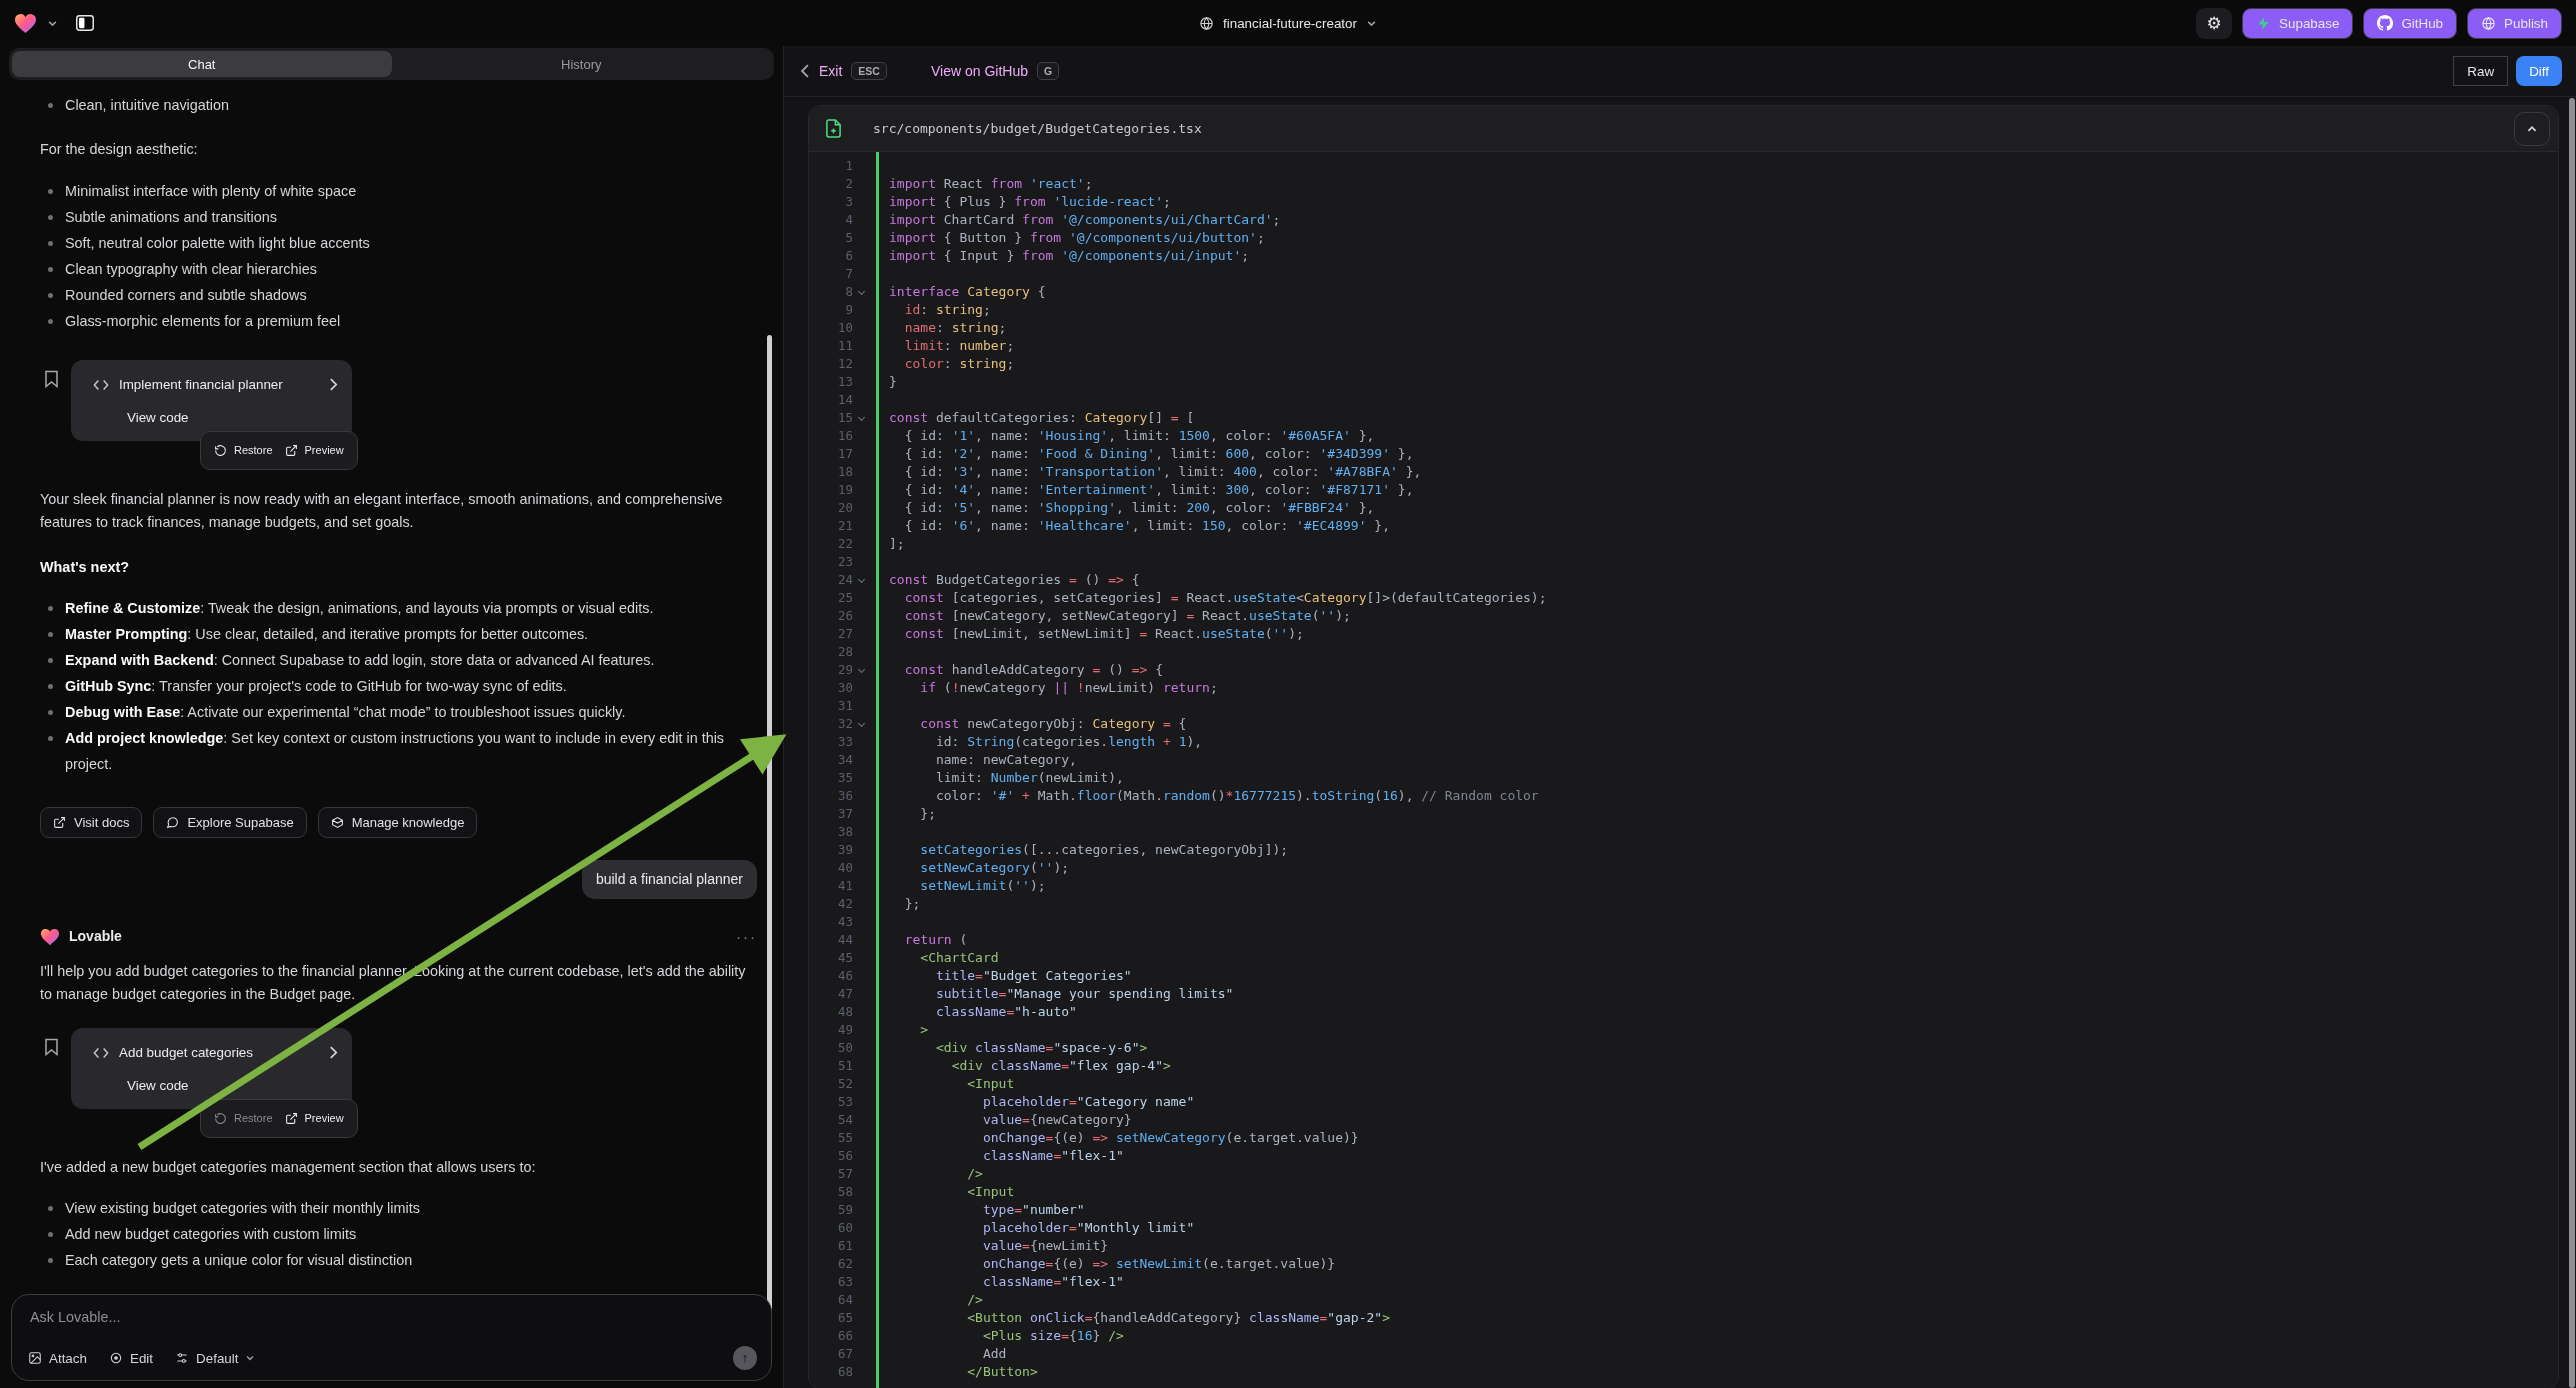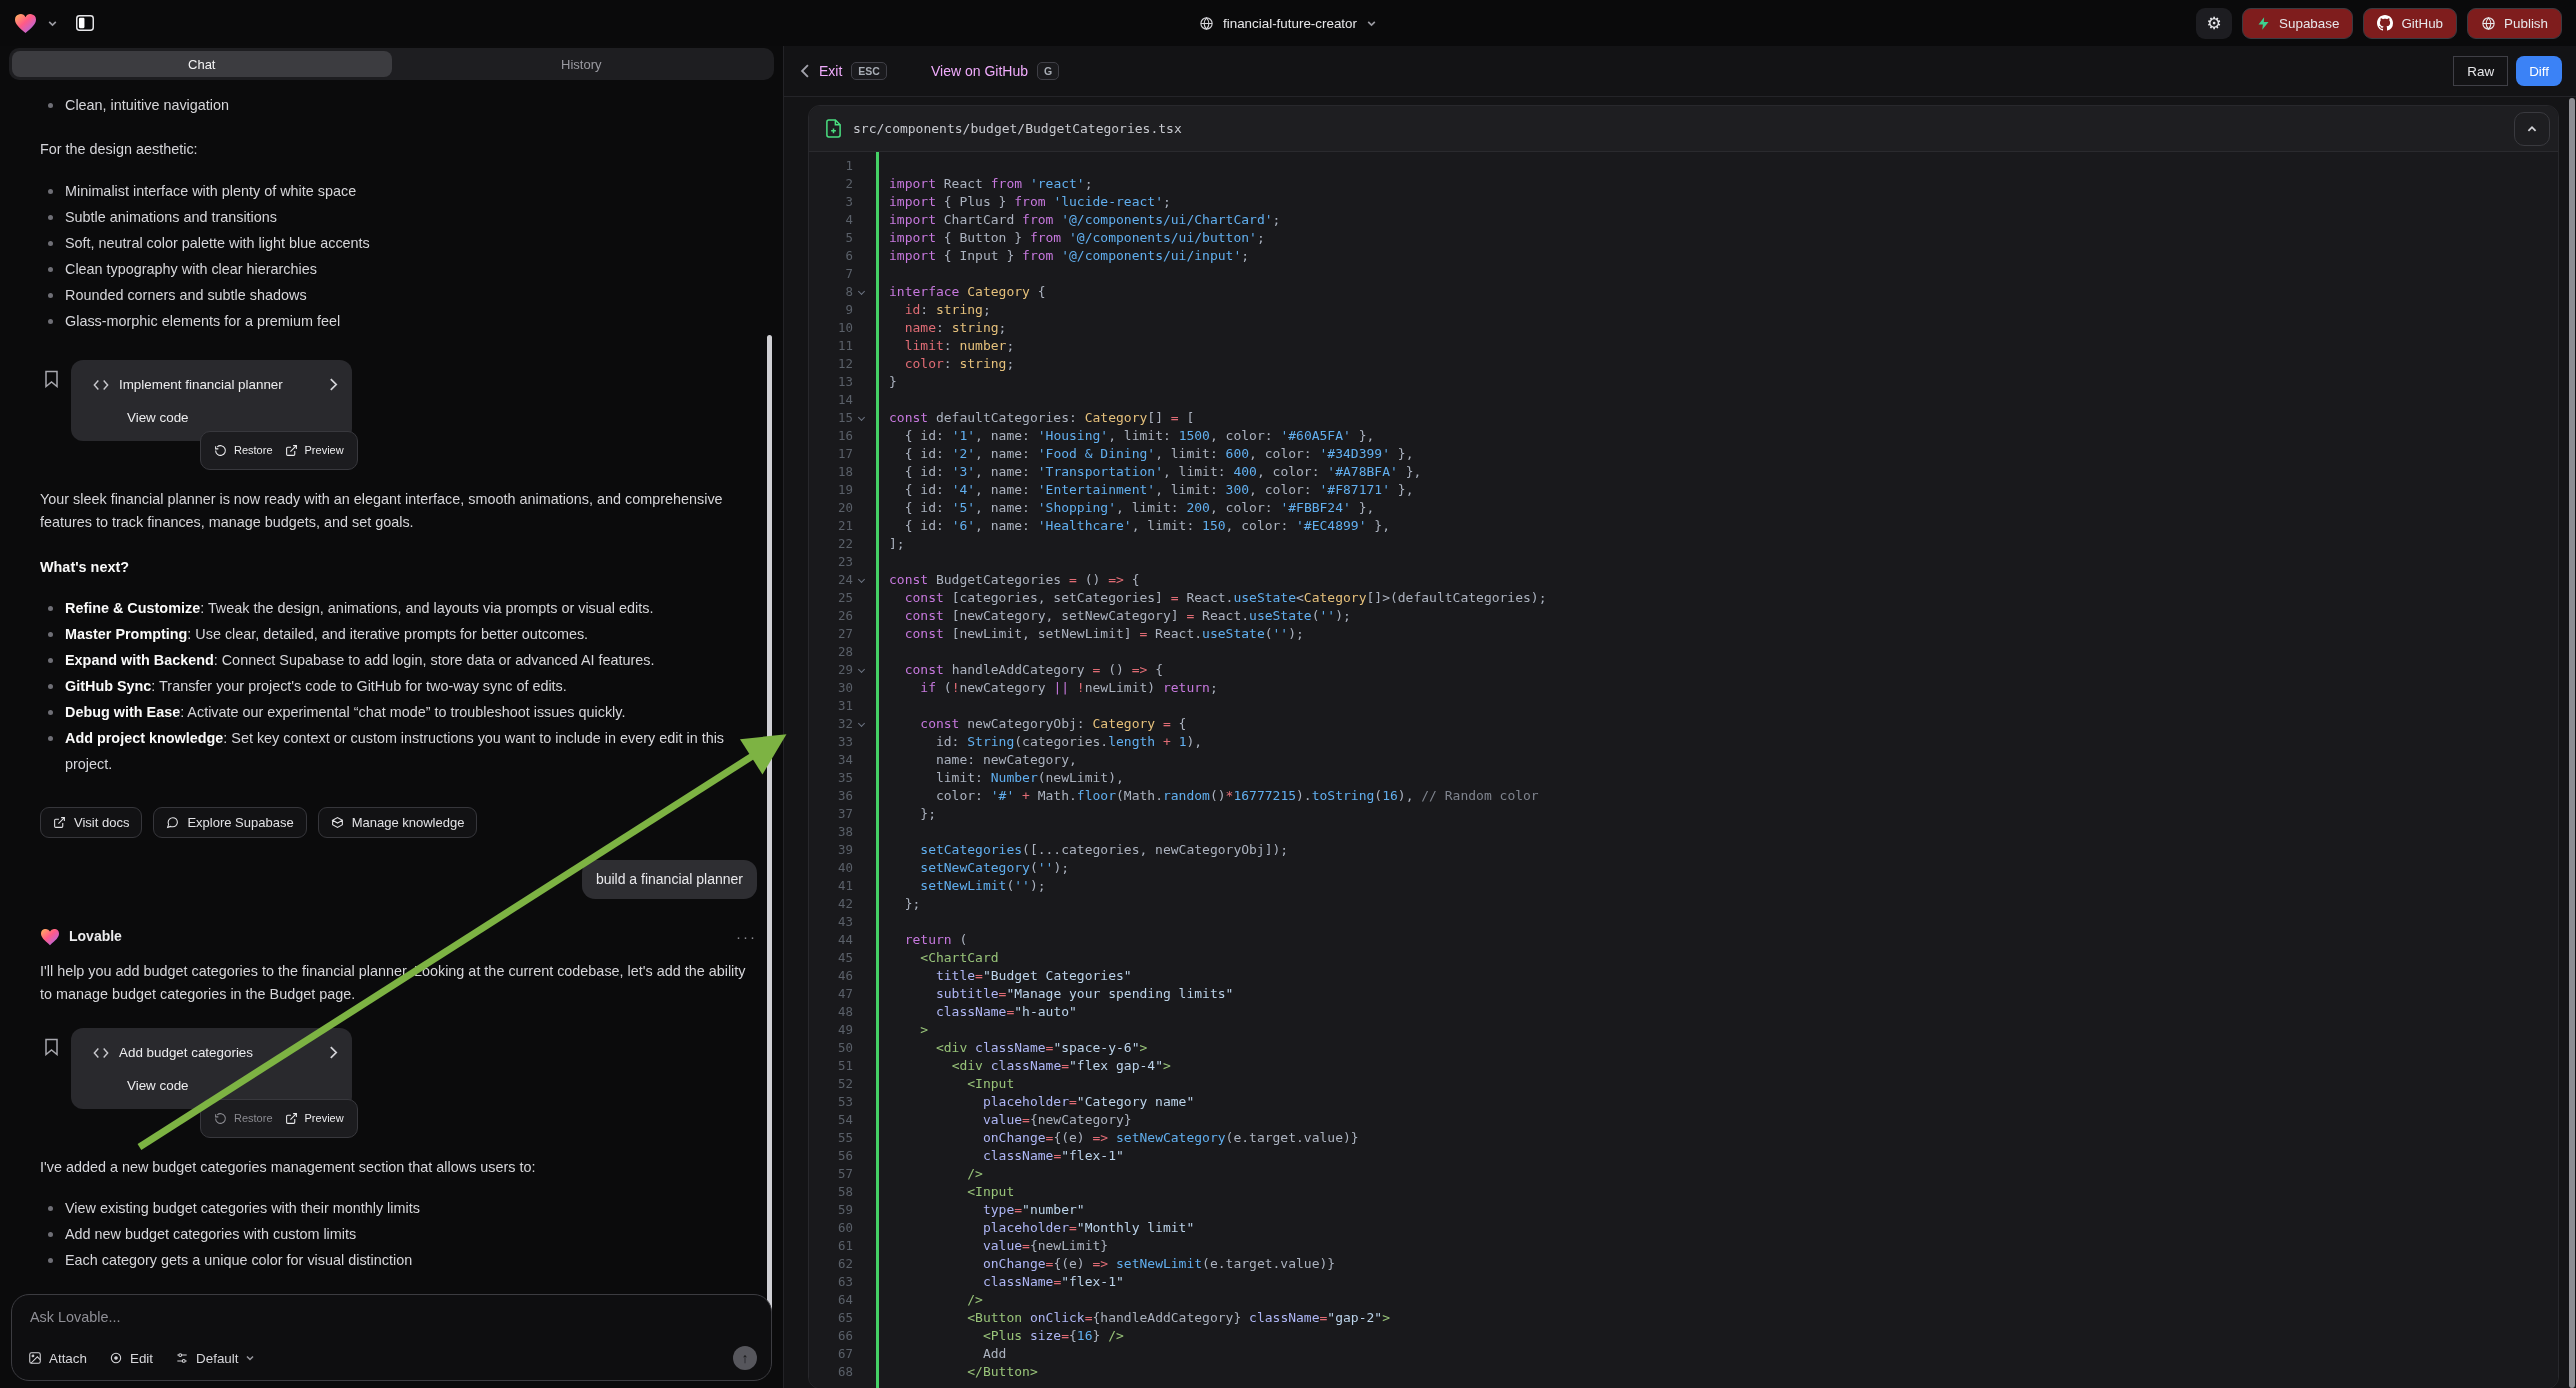--- a/index.html
+++ b/index.html
@@ -13,21 +13,21 @@
             display:flex; align-items:center; padding:0 14px; }
   .tb-left { display:flex; align-items:center; gap:10px; }
   .tb-center { position:absolute; left:50%; transform:translateX(-50%);
                display:flex; align-items:center; gap:9px; }
   .tb-right { margin-left:auto; display:flex; align-items:center; gap:10px; }
   .heart { width:23px; height:21px; }
   .icon-btn { display:flex; align-items:center; justify-content:center;
               background:none; border:none; cursor:pointer; color:#c9c9ce; }
   .proj-title { font-size:13.4px; color:#e7e7ea; }
   .pill-btn { display:flex; align-items:center; gap:8px; height:31px; padding:0 13px;
-              background:#7f1d1d; border:1px solid #3a3a40; border-radius:9px;
+              background:#8b5cf6; border:1px solid #3a3a40; border-radius:9px;
               color:#e7e7ea; font-size:13.4px; cursor:pointer; }
   .gear-btn { width:36px; height:31px; border-radius:9px; background:#1d1d21;
               border:none; color:#e7e7ea; font-size:17px; cursor:pointer; }
 
   
   .chat-panel { position:absolute; left:0; top:46px; width:783px; height:1342px;
                 background:#0b0b0c; }
   .tabs { margin:2px 9px 0 9px; height:32px; background:#1e1e21; border-radius:10px;
           display:flex; padding:3px; }
   .tab { flex:1; display:flex; align-items:center; justify-content:center;
@@ -94,21 +94,21 @@
   .ch-gap { width:26px; }
   .ch-right { margin-left:auto; display:flex; align-items:center; gap:8px; }
   .raw-btn { height:30px; padding:0 13px; border:1px solid #3f3f46; border-radius:0;
              background:transparent; color:#e7e7ea; font-size:13.4px; cursor:pointer; }
   .diff-btn { height:30px; padding:0 13px; border:none; border-radius:8px;
               background:#3b82f6; color:#ffffff; font-size:13.4px; cursor:pointer; }
 
   .file-card { margin:8px 17px 0 24px; border:1px solid #28282c; border-radius:12px;
                overflow:hidden; height:1284px; }
   .file-head { height:46px; background:#1e1e21; display:flex; align-items:center;
-               padding:0 8px 0 16px; border-bottom:1px solid #2a2a2e; }
+               padding:0 8px 0 16px; border-bottom:1px solid #2a2a2e;gap:20px; }
   .file-path { margin-left:11px; font-family:"DejaVu Sans Mono", monospace;
                font-size:13px; color:#c8cad0; }
   .collapse-btn { margin-left:auto; width:36px; height:34px; border:1px solid #3a3a3f;
                   border-radius:10px; background:transparent; color:#d4d4d8;
                   display:flex; align-items:center; justify-content:center; cursor:pointer; }
   .code-area { position:relative; background:#19191c; height:1238px; overflow:hidden;
                padding-top:5px; font-family:"DejaVu Sans Mono", monospace; font-size:13px; }
   .diff-bar { position:absolute; left:67px; top:0; bottom:0; width:3px; background:#45d166; }
   .code-line { position:relative; height:18px; line-height:18px; white-space:pre; }
   .lnum { position:absolute; left:0; width:44px; text-align:right; color:#5a6069; font-size:12.4px; }

